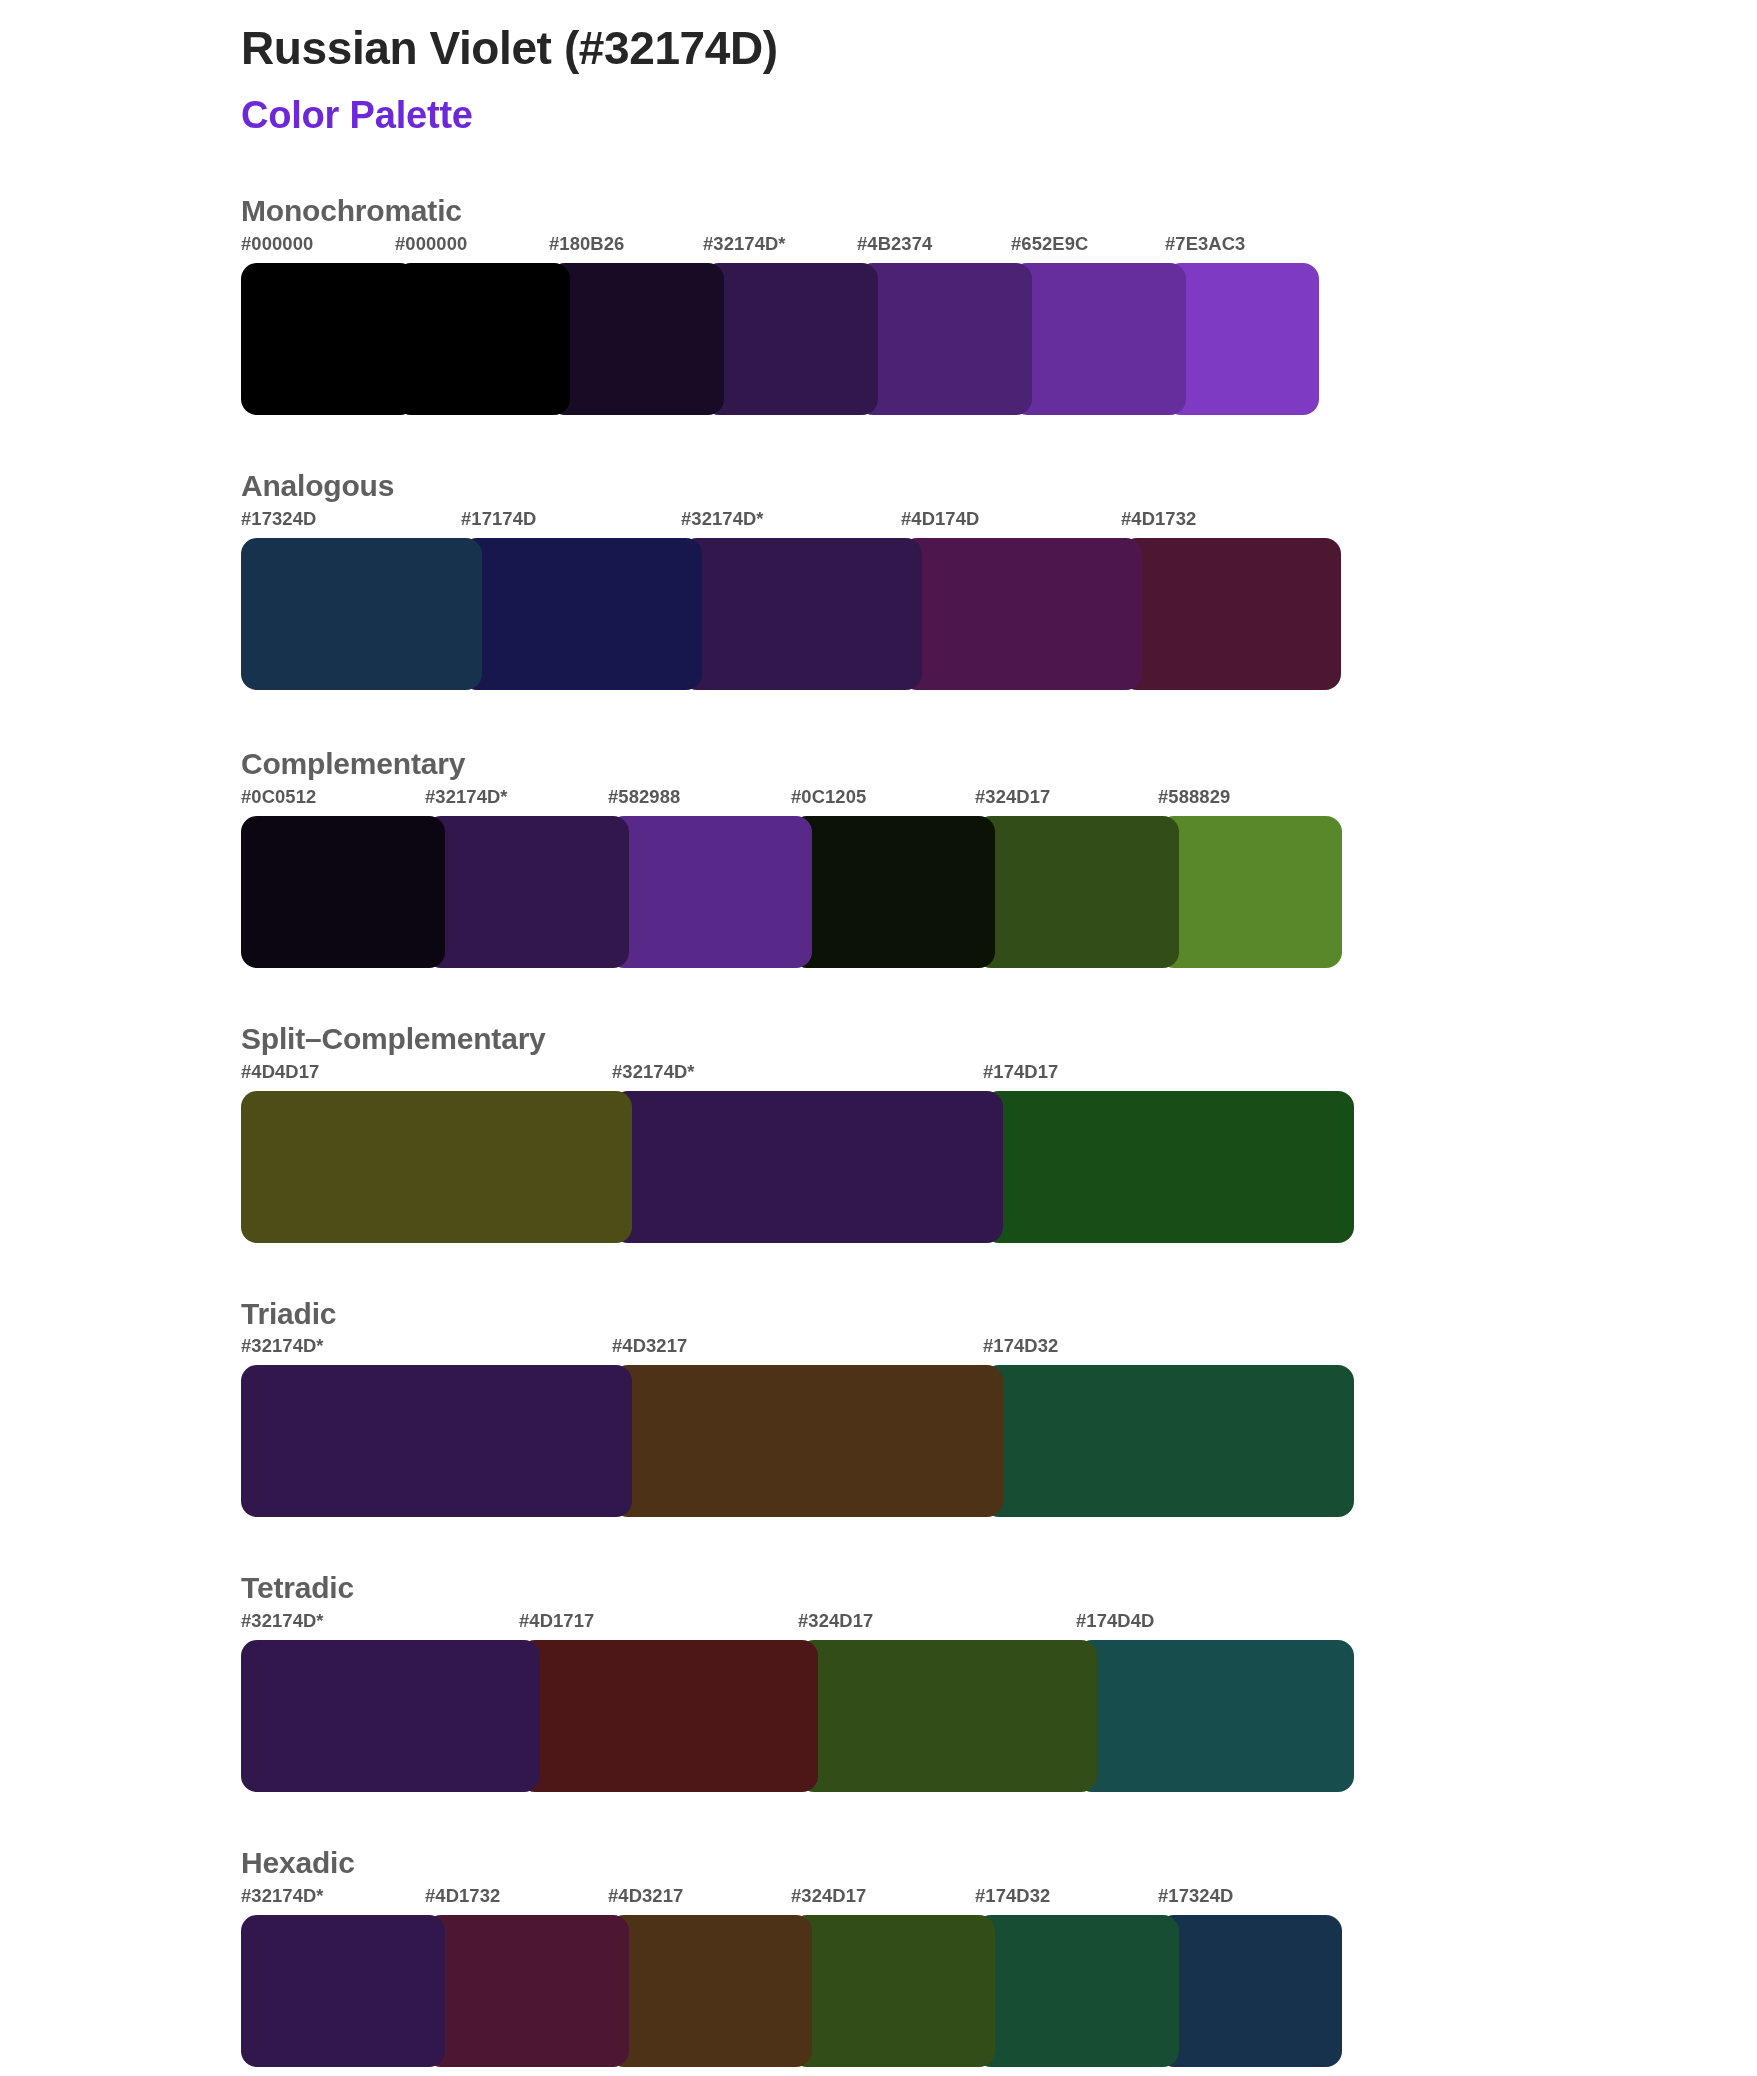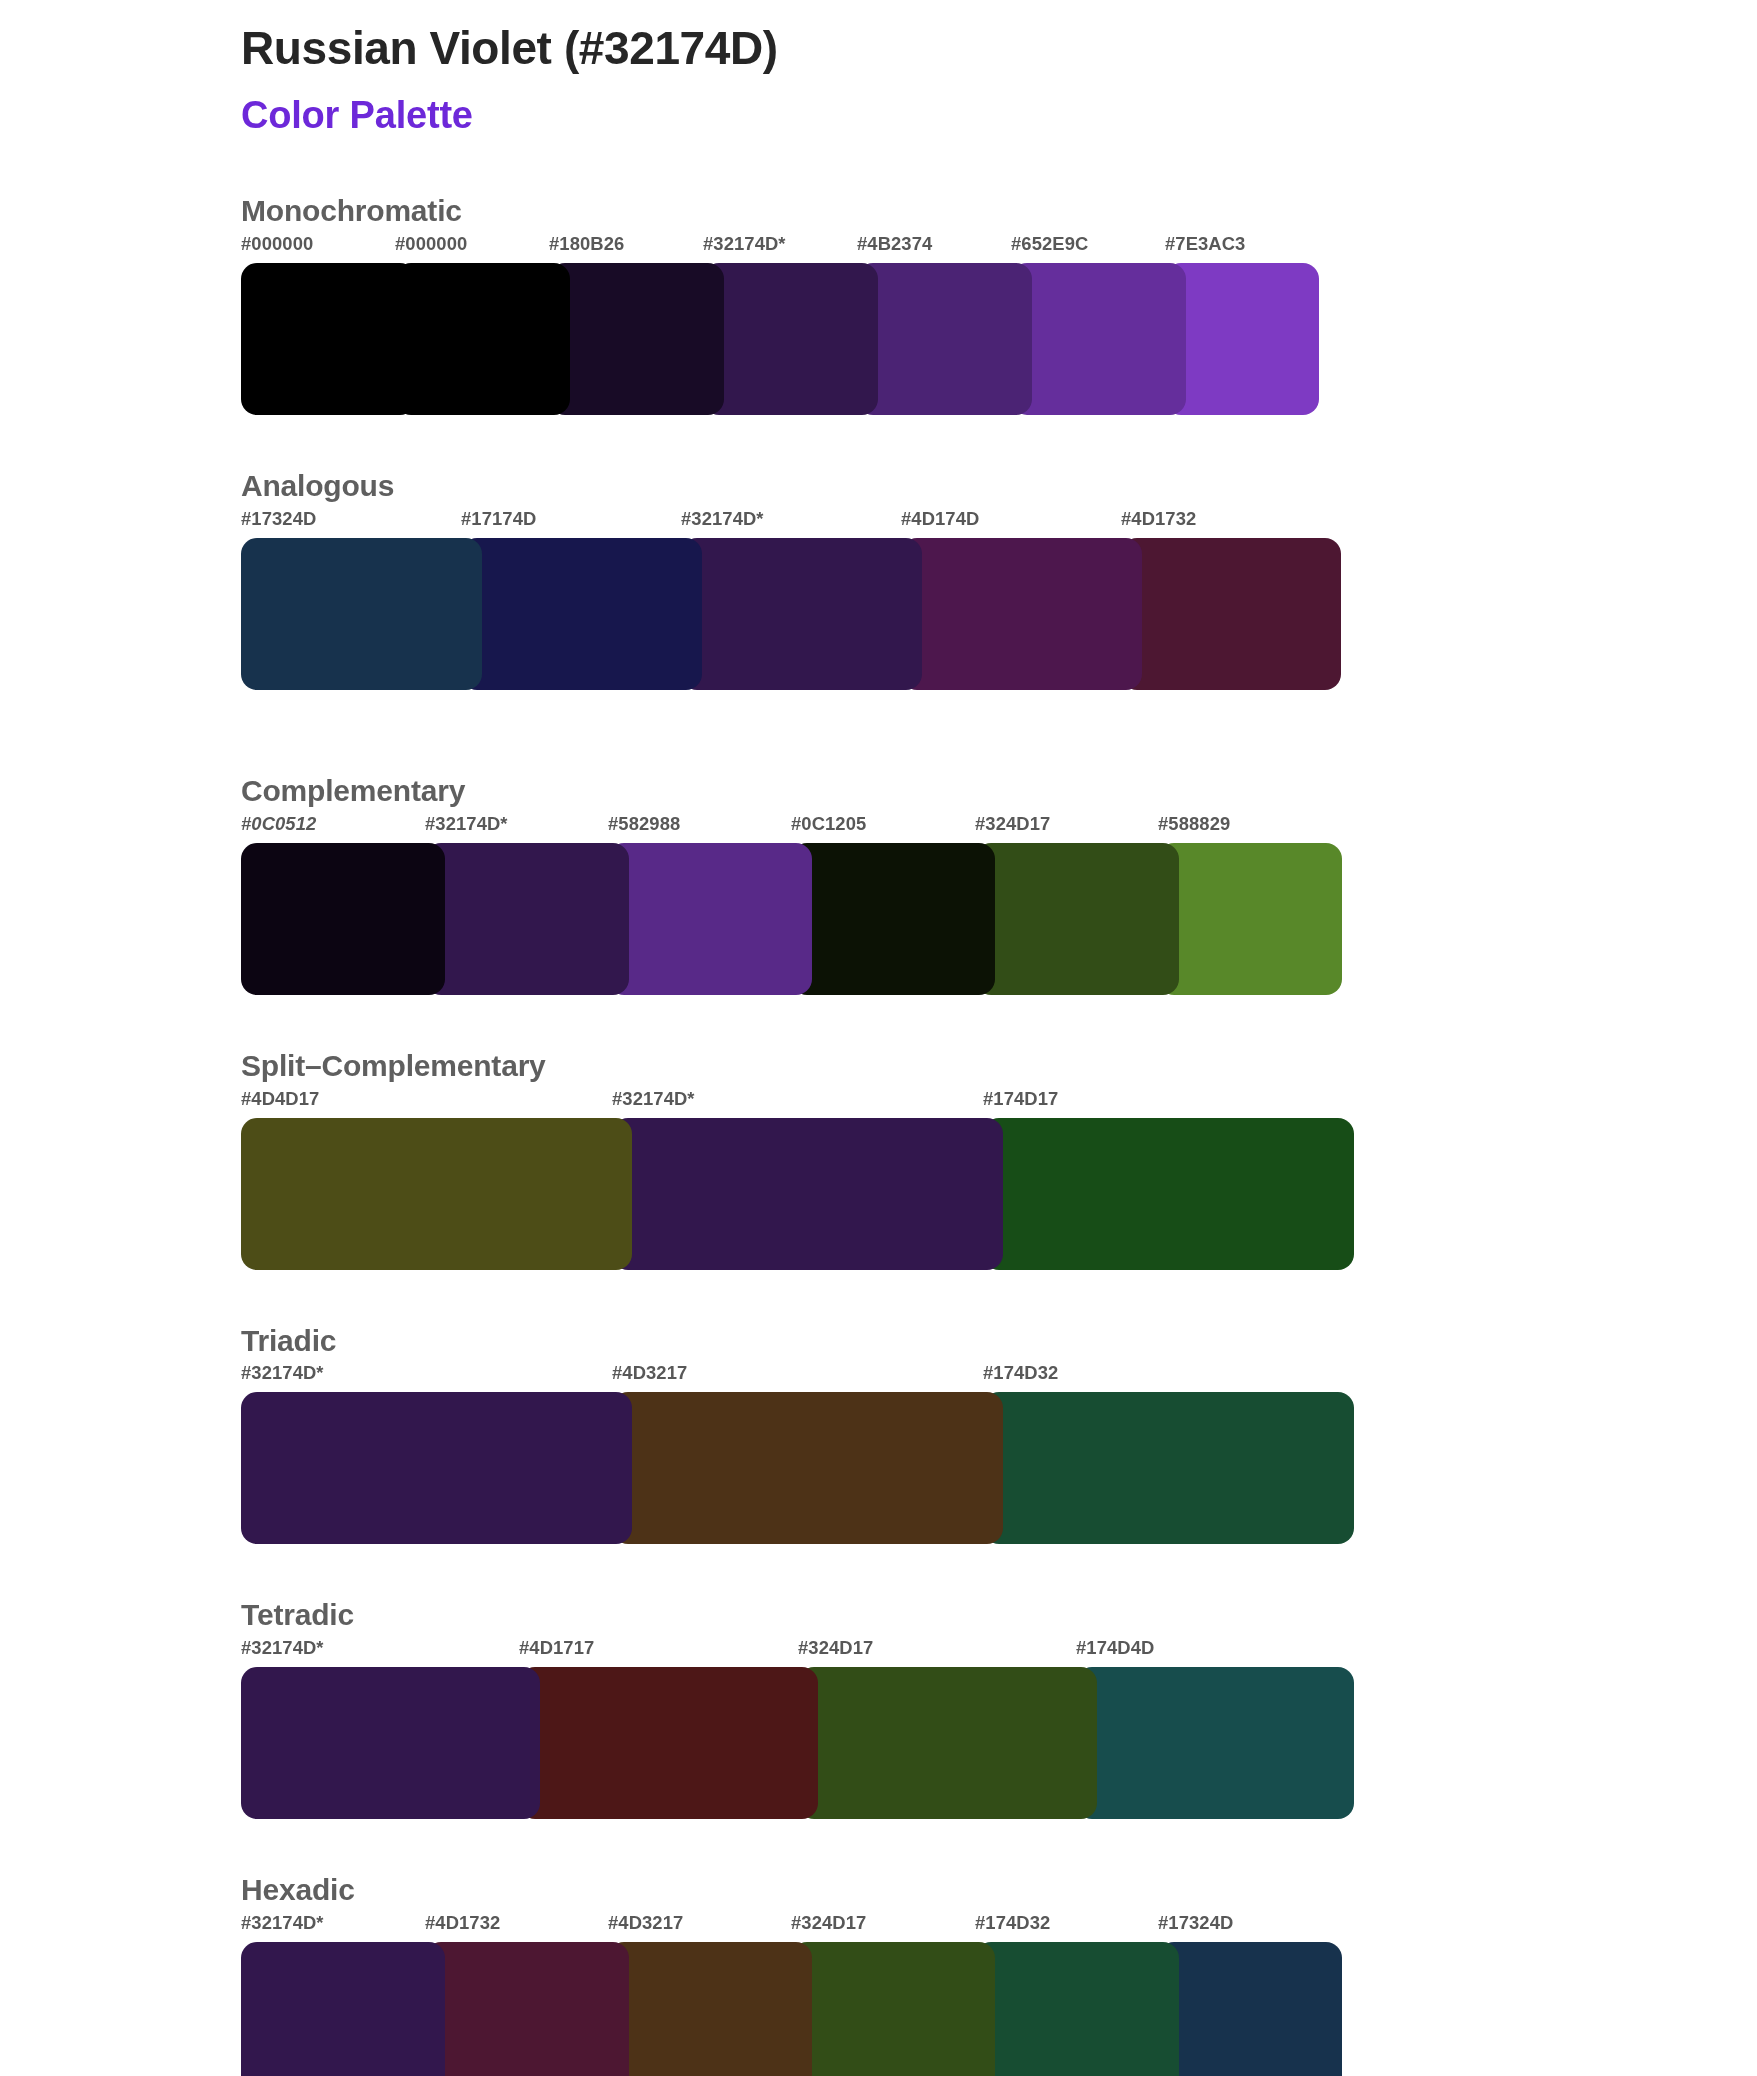--- a/index.html
+++ b/index.html
@@ -136,21 +136,21 @@
             <div class="swatch" title="#000000" style="left: 0px; width: 175px; background: rgb(0, 0, 0); z-index: 7;"></div>
             <div class="swatch" title="#000000" style="left: 154px; width: 175px; background: rgb(0, 0, 0); z-index: 6;"></div>
             <div class="swatch" title="#180B26" style="left: 308px; width: 175px; background: rgb(24, 11, 38); z-index: 5;"></div>
             <div class="swatch" title="#32174D*" style="left: 462px; width: 175px; background: rgb(50, 23, 77); z-index: 4;"></div>
             <div class="swatch" title="#4B2374" style="left: 616px; width: 175px; background: rgb(75, 35, 116); z-index: 3;"></div>
             <div class="swatch" title="#652E9C" style="left: 770px; width: 175px; background: rgb(101, 46, 156); z-index: 2;"></div>
             <div class="swatch" title="#7E3AC3" style="left: 924px; width: 154px; background: rgb(126, 58, 195); z-index: 1;"></div>
           </div>
         </div>
       </div>
-      <div class="section" style="margin-bottom: 84px;">
+      <div class="section" style="margin-bottom: 57px;">
         <div class="section-title">Analogous</div>
         <div class="swatch-block" style="width: 1101px;">
           <div class="labels">
             <span class="hex-label" style="left: 0px;">#17324D</span>
             <span class="hex-label" style="left: 220px;">#17174D</span>
             <span class="hex-label" style="left: 440px;">#32174D*</span>
             <span class="hex-label" style="left: 660px;">#4D174D</span>
             <span class="hex-label" style="left: 880px;">#4D1732</span>
           </div>
           <div class="strip">
@@ -159,21 +159,21 @@
             <div class="swatch" title="#32174D*" style="left: 440px; width: 241px; background: rgb(50, 23, 77); z-index: 3;"></div>
             <div class="swatch" title="#4D174D" style="left: 660px; width: 241px; background: rgb(77, 23, 77); z-index: 2;"></div>
             <div class="swatch" title="#4D1732" style="left: 880px; width: 220px; background: rgb(77, 23, 50); z-index: 1;"></div>
           </div>
         </div>
       </div>
       <div class="section" style="margin-bottom: 54px;">
         <div class="section-title">Complementary</div>
         <div class="swatch-block" style="width: 1101px;">
           <div class="labels">
-            <span class="hex-label" style="left: 0px; font-style: italic;">#0C0512</span>
+            <span class="hex-label" style="left: 0px;">#0C0512</span>
             <span class="hex-label" style="left: 184px;">#32174D*</span>
             <span class="hex-label" style="left: 367px;">#582988</span>
             <span class="hex-label" style="left: 550px;">#0C1205</span>
             <span class="hex-label" style="left: 734px;">#324D17</span>
             <span class="hex-label" style="left: 917px;">#588829</span>
           </div>
           <div class="strip">
             <div class="swatch" title="#0C0512" style="left: 0px; width: 204px; background: rgb(12, 5, 18); z-index: 6;"></div>
             <div class="swatch" title="#32174D*" style="left: 184px; width: 204px; background: rgb(50, 23, 77); z-index: 5;"></div>
             <div class="swatch" title="#582988" style="left: 367px; width: 204px; background: rgb(88, 41, 136); z-index: 4;"></div>

